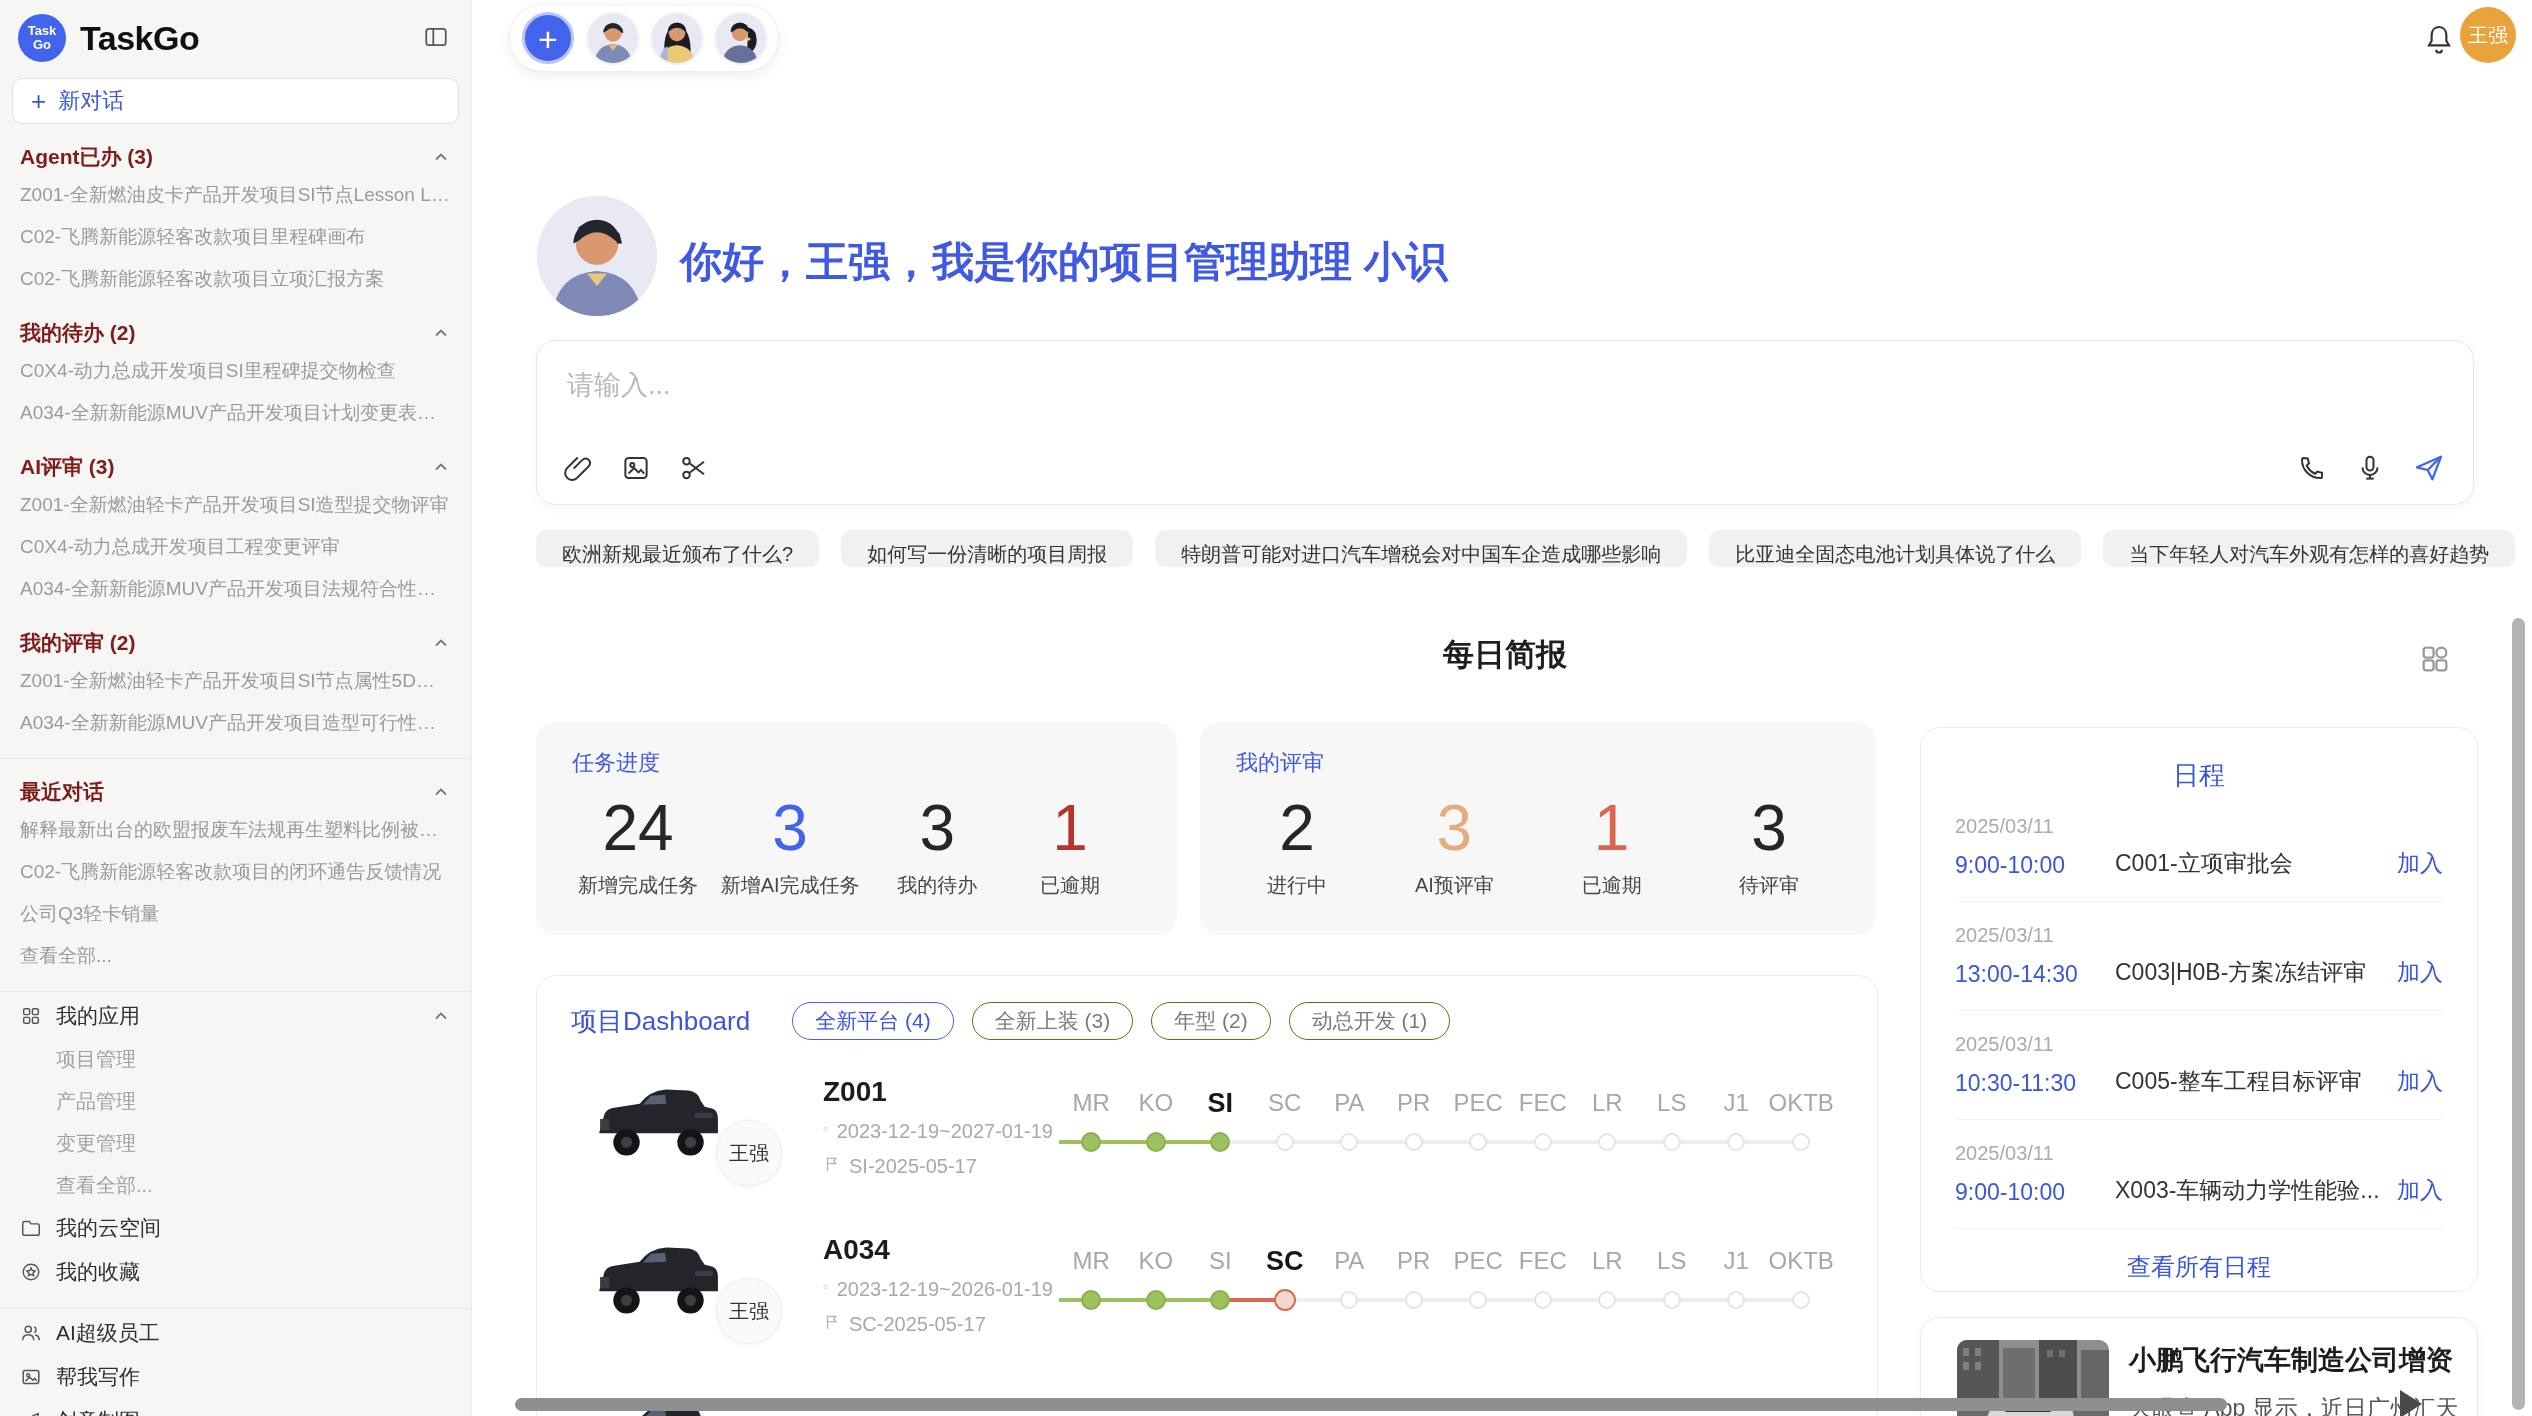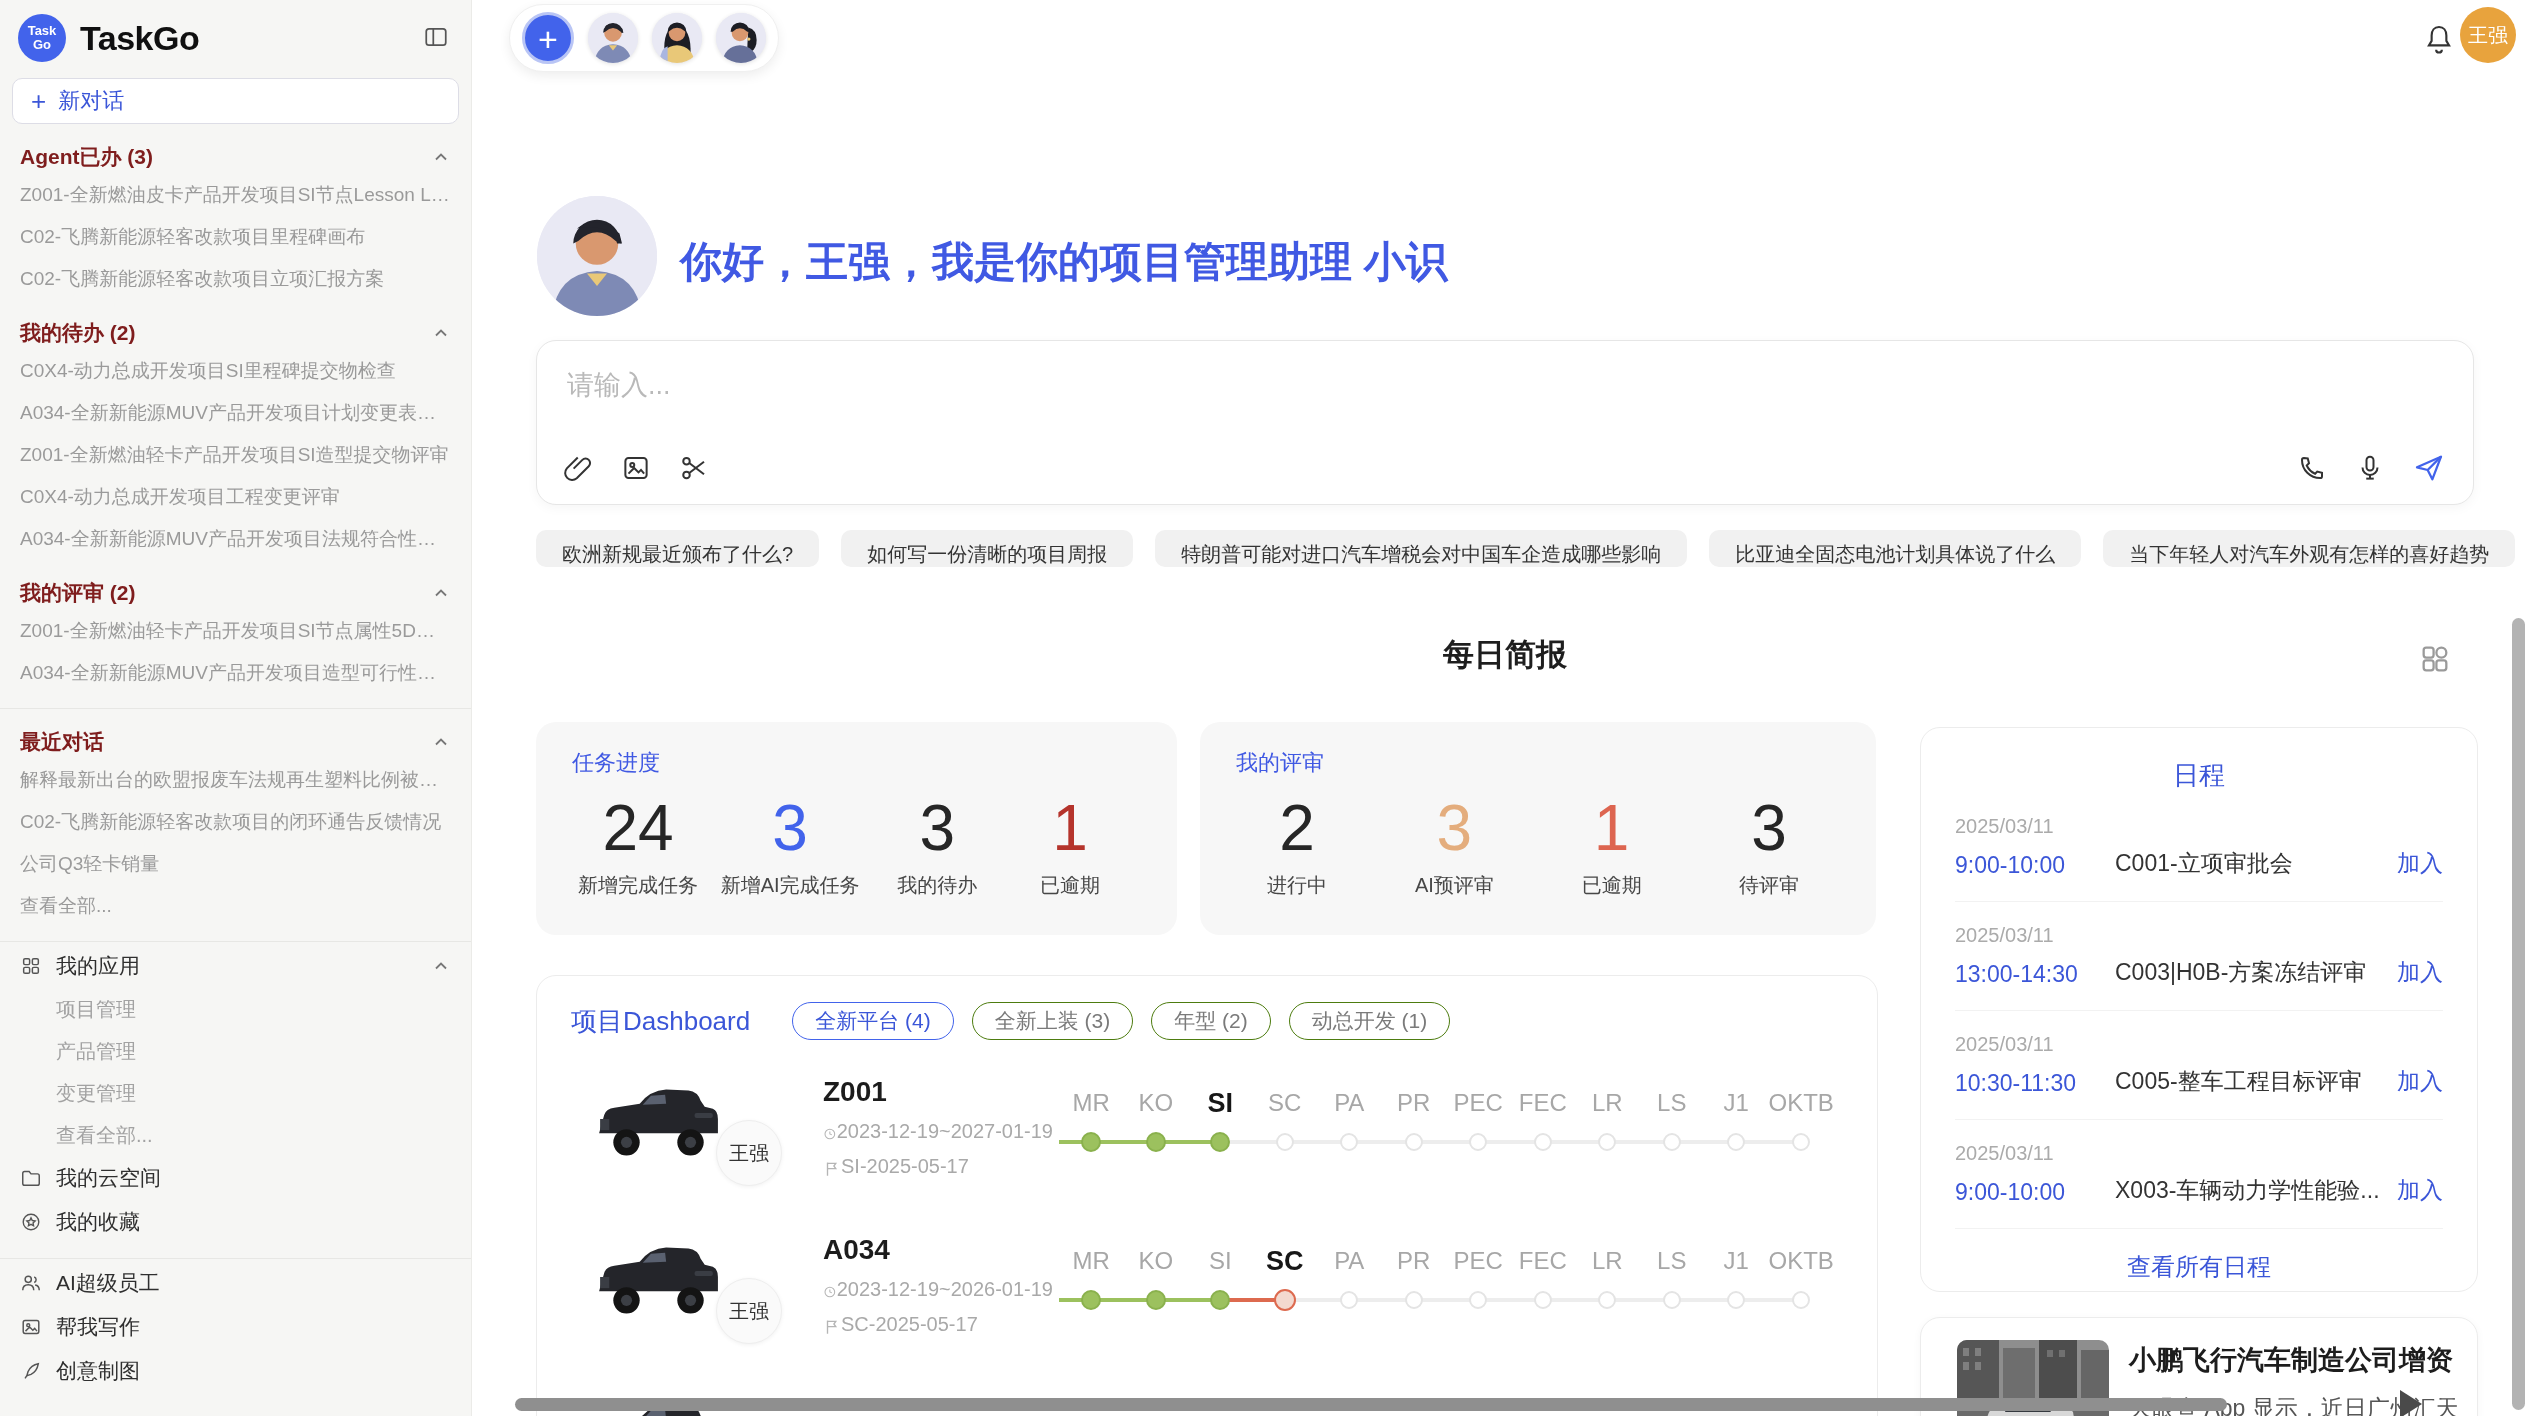--- a/index.html
+++ b/index.html
@@ -65,21 +65,21 @@
 .dash{position:absolute;left:536px;top:975px;width:1342px;height:520px;background:#fff;border:1px solid #ececec;border-radius:20px;overflow:hidden}
 .dash-h{display:flex;align-items:center;padding:26px 34px 0 34px;gap:28px}
 .dash-title{font-size:26px;color:#3b56d8;font-weight:500;margin-right:14px}
 .pill{height:38px;line-height:36px;padding:0 22px;border-radius:999px;border:1px solid #4d7c0f;color:#7a7a7a;font-size:21px;white-space:nowrap;cursor:pointer;background:#fff}
 .pill.active{border:1.5px solid #4263eb;color:#3b56d8}
 .proj{position:absolute;left:0;width:100%;height:160px}
 .proj .car{position:absolute;left:56px;top:4px;width:130px;height:102px}
 .proj .badge{position:absolute;left:179px;top:56px;width:66px;height:66px;border-radius:50%;background:#fafafa;border:1px solid #eee;box-shadow:0 1px 4px rgba(0,0,0,.06);display:flex;align-items:center;justify-content:center;font-size:20px;color:#333}
 .proj .info{position:absolute;left:286px;top:12px;width:230px}
 .proj .p-name{font-size:28px;font-weight:700;color:#1c1c1c}
-.proj .meta{display:flex;align-items:flex-end;gap:0;margin-top:12px;font-size:20px;color:#a9a9a9;white-space:nowrap}
+.proj .meta{display:flex;align-items:flex-start;gap:8px;margin-top:12px;font-size:20px;color:#a9a9a9;white-space:nowrap}
 .ms-track{position:absolute;left:522px;top:22px;display:flex}
 .ms{position:relative;width:64.5px;height:76px}
 .ms-label{display:block;text-align:center;font-size:24px;color:#a7a7a7;height:34px;line-height:34px;white-space:nowrap}
 .ms-label.cur{color:#171717;font-weight:700;font-size:27px}
 .ms-in,.ms-out{position:absolute;top:54px;height:4px}
 .ms-in{left:0;width:50%}
 .ms-out{left:50%;width:50%}
 .in-green,.out-green{background:#9cc15e}
 .in-red,.out-red{background:#dd6a4f}
 .in-gray,.out-gray{background:#ededed}
@@ -209,20 +209,26 @@
           <span>我的待办 (2)</span>
           <svg width="20" height="20" viewBox="0 0 20 20" fill="none" stroke="#777" stroke-width="1.8">
               <polyline points="5,12.5 10,7.5 15,12.5"></polyline>
             </svg>
         </div>
         <div>
             <div class="sb-item">C0X4-动力总成开发项目SI里程碑提交物检查</div>
             <div class="sb-item">A034-全新新能源MUV产品开发项目计划变更表编写</div>
           </div>
 
+        <div class="sec-h">
+          <span>AI评审 (3)</span>
+          <svg width="20" height="20" viewBox="0 0 20 20" fill="none" stroke="#777" stroke-width="1.8">
+              <polyline points="5,12.5 10,7.5 15,12.5"></polyline>
+            </svg>
+        </div>
         <div>
             <div class="sb-item">Z001-全新燃油轻卡产品开发项目SI造型提交物评审</div>
             <div class="sb-item">C0X4-动力总成开发项目工程变更评审</div>
             <div class="sb-item">A034-全新新能源MUV产品开发项目法规符合性评审</div>
           </div>
 
         <div class="sec-h">
           <span>我的评审 (2)</span>
           <svg width="20" height="20" viewBox="0 0 20 20" fill="none" stroke="#777" stroke-width="1.8">
               <polyline points="5,12.5 10,7.5 15,12.5"></polyline>

